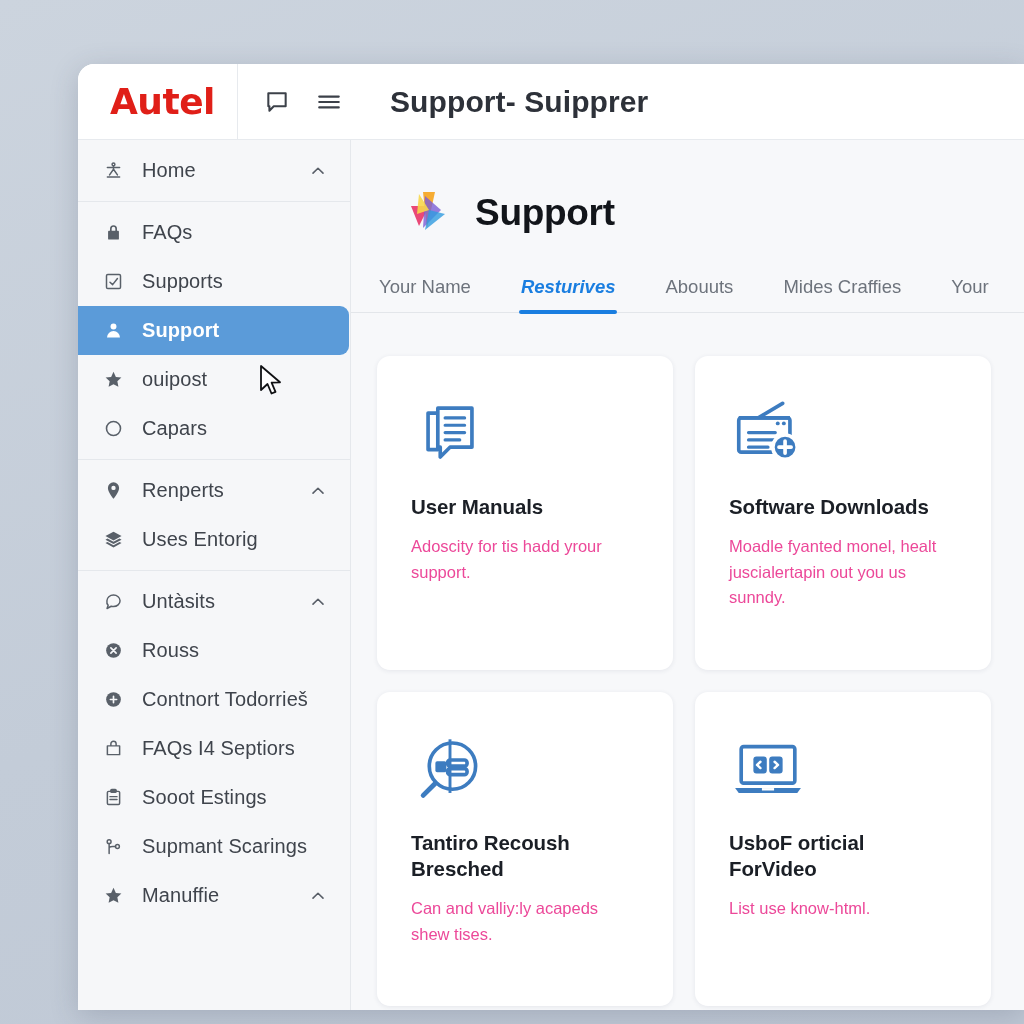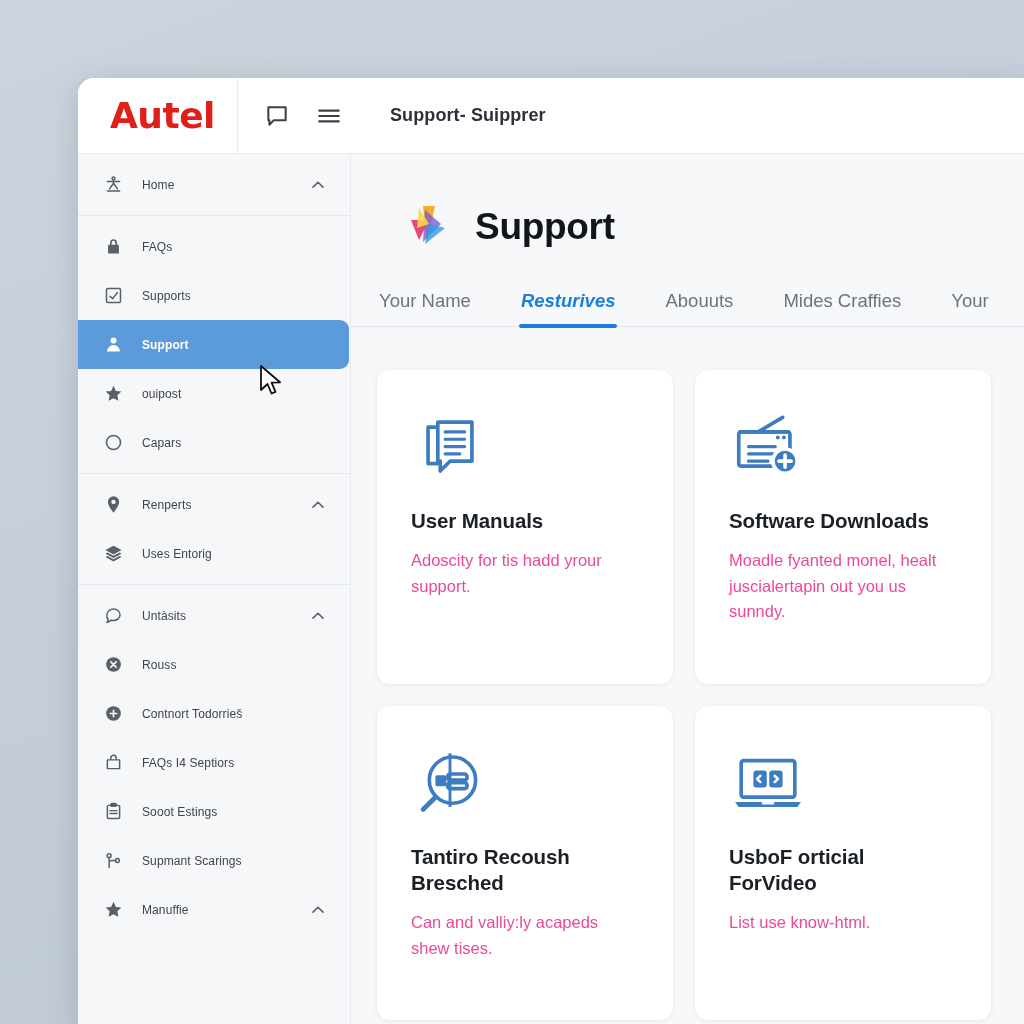--- a/index.html
+++ b/index.html
@@ -16,21 +16,21 @@
     position: relative;
     width: 1024px;
     height: 1024px;
     background: linear-gradient(160deg, #ccd4de 0%, #c3ccd8 55%, #bfc8d5 100%);
   }
 
   
   .app-window {
     position: absolute;
     left: 78px;
-    top: 78px;
+    top: 64px;
     width: 946px;
     height: 946px;
     background: #ffffff;
     border-top-left-radius: 16px;
     box-shadow: 0 6px 28px rgba(60,70,90,.22);
     overflow: hidden;
     display: flex;
     flex-direction: column;
   }
 
@@ -68,21 +68,21 @@
   .tb-icon {
     width: 30px; height: 30px;
     display: flex; align-items: center; justify-content: center;
     color: #3c4149;
     cursor: pointer;
   }
   .topbar-title {
     display: flex;
     align-items: center;
     padding-left: 22px;
-    font-size: 18px;
+    font-size: 30px;
     font-weight: 600;
     color: #2d3139;
     letter-spacing: .1px;
   }
 
   
   .body-split { flex: 1; display: flex; min-height: 0; }
 
   
   .sidebar {
@@ -106,21 +106,21 @@
     cursor: pointer;
     color: #4a4f58;
   }
   .nav-item .ni-icon {
     width: 22px; height: 22px;
     display: flex; align-items: center; justify-content: center;
     color: #596069;
     flex: 0 0 22px;
   }
   .nav-item .ni-label {
-    font-size: 12px;
+    font-size: 20px;
     color: #3f444c;
     white-space: nowrap;
     letter-spacing: .1px;
   }
   .nav-item .ni-chevron {
     margin-left: auto;
     color: #595f68;
     display: flex;
     align-items: center;
   }

